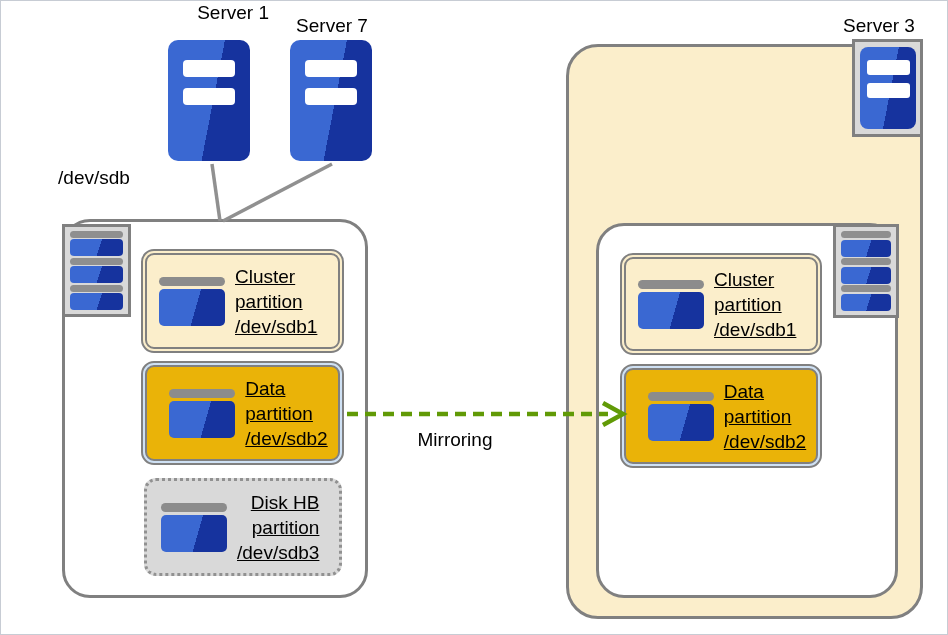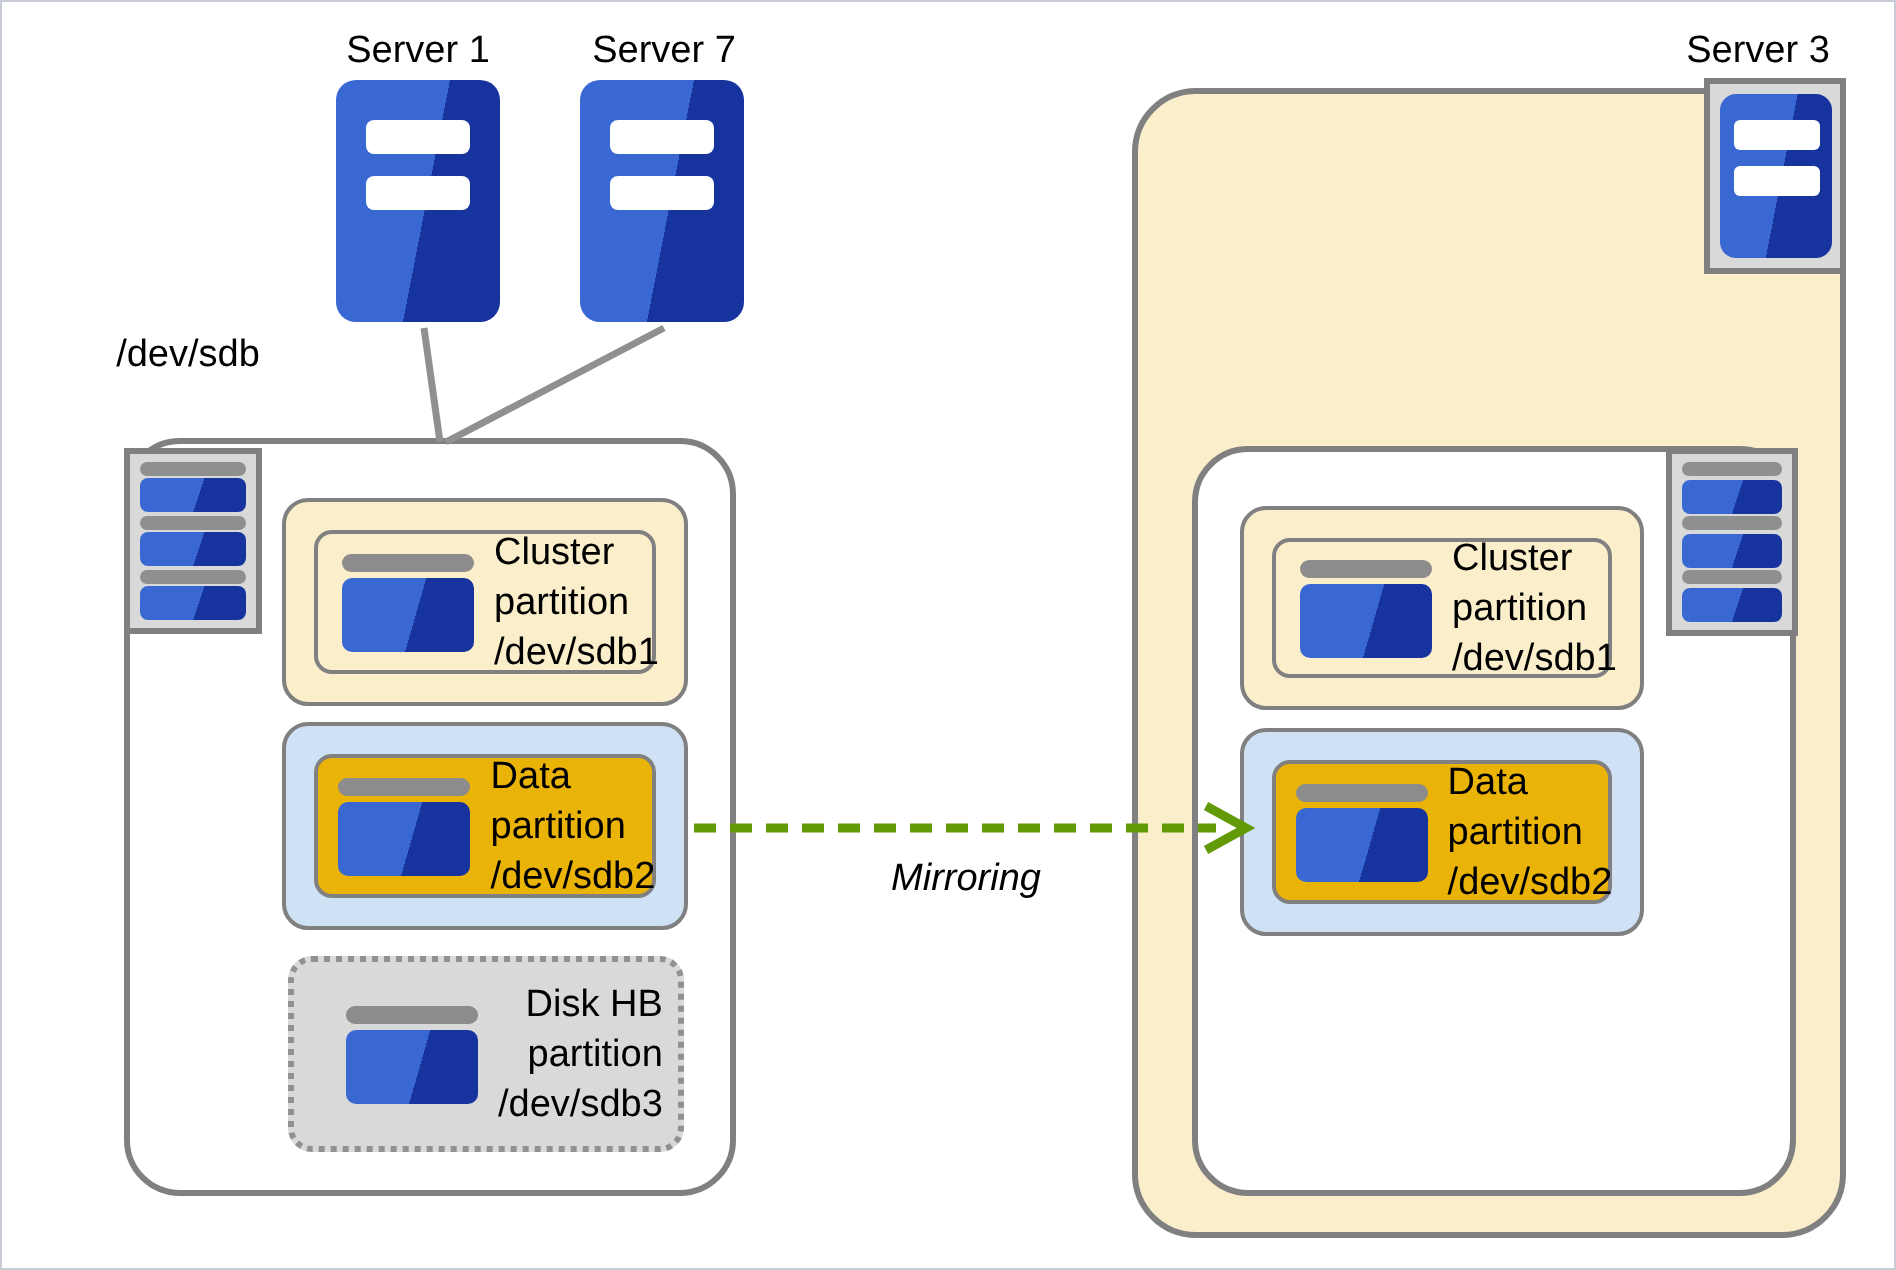--- a/index.html
+++ b/index.html
@@ -34,22 +34,22 @@
 
   
   .disk-stack{background:#d9d9d9; border:3px solid #808080; box-sizing:border-box;
     padding:4px 5px; display:flex; flex-direction:column; justify-content:space-between;
     z-index:5;}
   .disk-stack .g{height:7px; background:#8f8f8f; border-radius:4px;}
   .disk-stack .b{height:17px; border-radius:4px;
     background:linear-gradient(108deg,#3a68d2 0 55%,#16339e 55%);}
 
   
-  .partition{border:2px solid #808080; border-radius:13px; padding:14px;
-    box-sizing:border-box; z-index:3;}
+  .partition{border:2px solid #808080; border-radius:13px; padding:2px;
+    box-sizing:border-box; z-index:3;text-decoration:underline;}
   .partition .pinner{width:100%; height:100%; box-sizing:border-box;
     border:2px solid #808080; border-radius:9px;
     display:flex; align-items:center; padding-left:12px; gap:10px;}
   .partition.cream{background:#fbeecb;} .partition.cream .pinner{background:#fbeecb;}
   .partition.blue{background:#cfe1f4;} .partition.blue .pinner{background:#eab308;justify-content:center;}
   .partition.dotted{border:3px dotted #919191; border-radius:12px; background:#d9d9d9;}
   .partition.dotted .pinner{border:none; background:transparent;text-align:right;}
 
   .drive-icon{width:66px; flex:none;}
   .drive-icon .dbar{height:9px; width:100%; background:#8c8c8c; border-radius:5px; margin-bottom:3px;}
@@ -57,21 +57,21 @@
     background:linear-gradient(106deg,#3a68d2 0 55%,#16339e 55%);}
   .ptext{font-size:19px; line-height:25px;}
 
   svg.overlay{position:absolute; left:0; top:0; z-index:10; pointer-events:none;}
 </style>
 </head>
 <body>
 
 <div class="canvas">
 
-  <div class="abs lbl" style="left:148px; top:13px; width:120px;">Server 1</div>
+  <div class="abs lbl" style="left:148px; top:0; width:120px;text-align:right;">Server 1</div>
   <div class="abs lbl" style="left:271px; top:13px; width:120px;">Server 7</div>
   <div class="abs lbl" style="left:818px; top:13px; width:120px;">Server 3</div>
 
   <div class="abs server-icon" style="left:167px; top:39px;">
     <div class="sbar b1"></div>
     <div class="sbar b2"></div>
   </div>
   <div class="abs server-icon" style="left:289px; top:39px;">
     <div class="sbar b1"></div>
     <div class="sbar b2"></div>
@@ -180,21 +180,21 @@
           <div class="dbody"></div>
       </div>
       <div class="ptext">
         <div>Data</div>
         <div>partition</div>
         <div>/dev/sdb2</div>
       </div>
     </div>
   </div>
 
-  <div class="abs lbl" style="left:422px; top:427px; width:120px;font-style:italic;">Mirroring</div>
+  <div class="abs lbl" style="left:394px; top:427px; width:120px;">Mirroring</div>
 
   <svg class="overlay" width="948" height="635" viewBox="0 0 948 635">
     <line x1="211" y1="163" x2="219" y2="220" stroke="#909090" stroke-width="3.5"></line>
     <line x1="331" y1="163" x2="222" y2="220" stroke="#909090" stroke-width="3.5"></line>
     <line x1="346" y1="413" x2="607" y2="413" stroke="#619a06" stroke-width="4.5" stroke-dasharray="11 7"></line>
     <polyline points="602,402 622,413 602,424" fill="none" stroke="#619a06" stroke-width="4.5" stroke-linejoin="miter"></polyline>
   </svg>
 
 </div>
 

